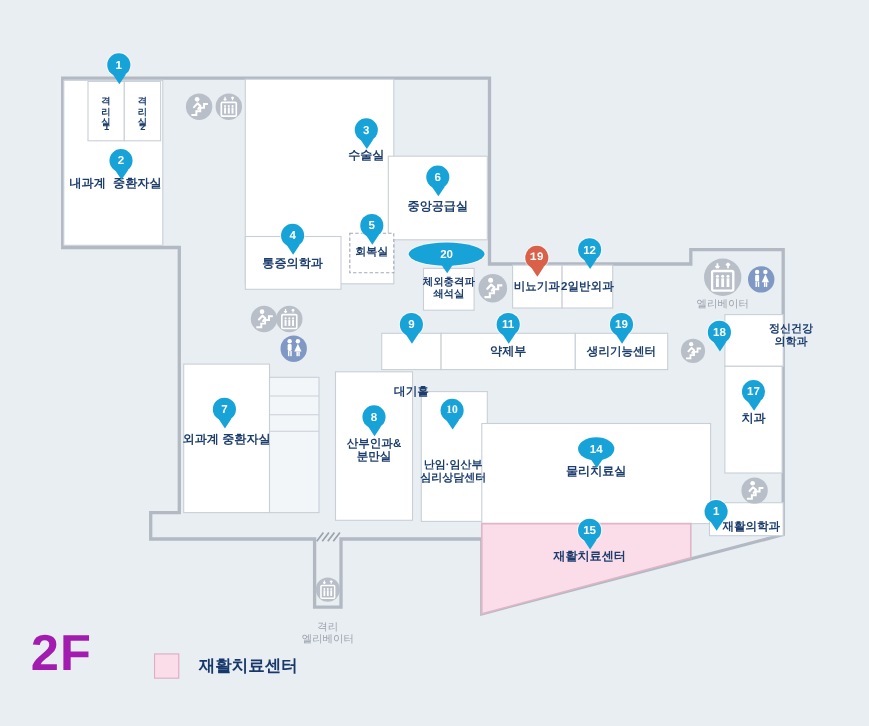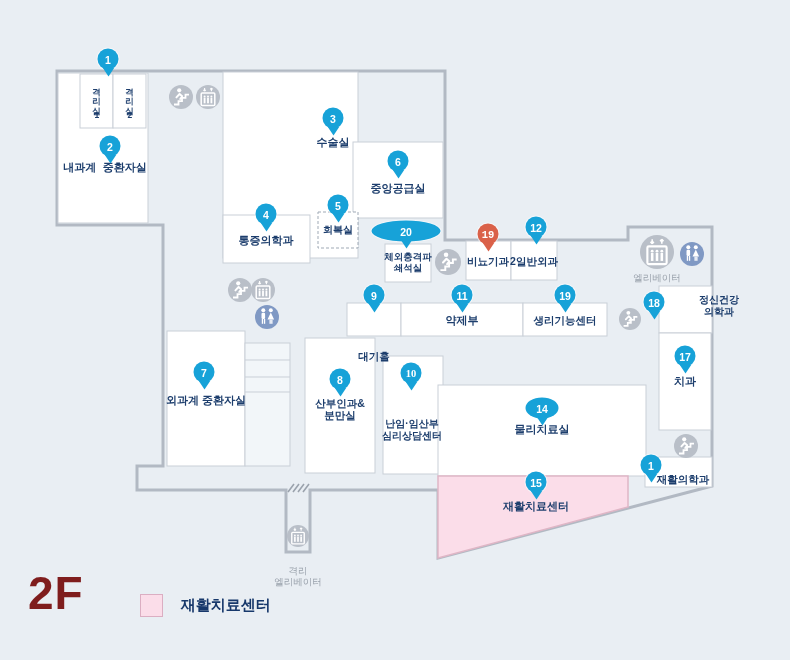--- a/index.html
+++ b/index.html
@@ -15,21 +15,21 @@
 
   .pin{position:absolute;width:21px;height:21px;border-radius:50%;--c:#17a2d8;background:var(--c);
        transform:translate(-50%,-50%);box-shadow:0 0 0 1px rgba(255,255,255,.55);z-index:5;}
   .pin.red{--c:#da6149;}
   .pin::after{content:"";position:absolute;left:50%;bottom:-7px;transform:translateX(-50%);
        width:0;height:0;border:6px solid transparent;border-top:9px solid var(--c);border-bottom:0;}
   .pin span{position:absolute;inset:0;display:flex;align-items:center;justify-content:center;
        color:#fff;font-size:10.5px;font-weight:bold;}
 
   #floor-bar{position:absolute;left:28px;top:566px;display:flex;align-items:center;}
-  #floor-title{color:#7f1d1d;font-size:46px;font-weight:bold;letter-spacing:1px;}
+  #floor-title{color:#a21caf;font-size:46px;font-weight:bold;letter-spacing:1px;}
   #legend{display:flex;align-items:center;margin-left:56px;margin-top:24px;}
   #legend-swatch{width:21px;height:21px;background:#fbdde9;border:1px solid #dbaec2;}
   #legend-label{margin-left:18px;color:#17386b;font-size:15px;font-weight:bold;}
 </style>
 </head>
 <body>
 
 <div id="stage">
   <svg id="plan-svg" width="790" height="660" viewBox="0 0 790 660">
     <defs>

